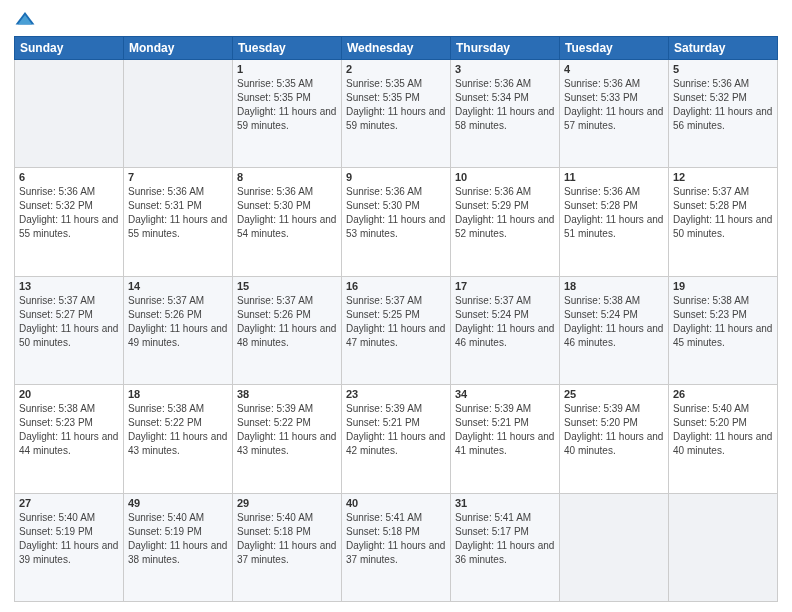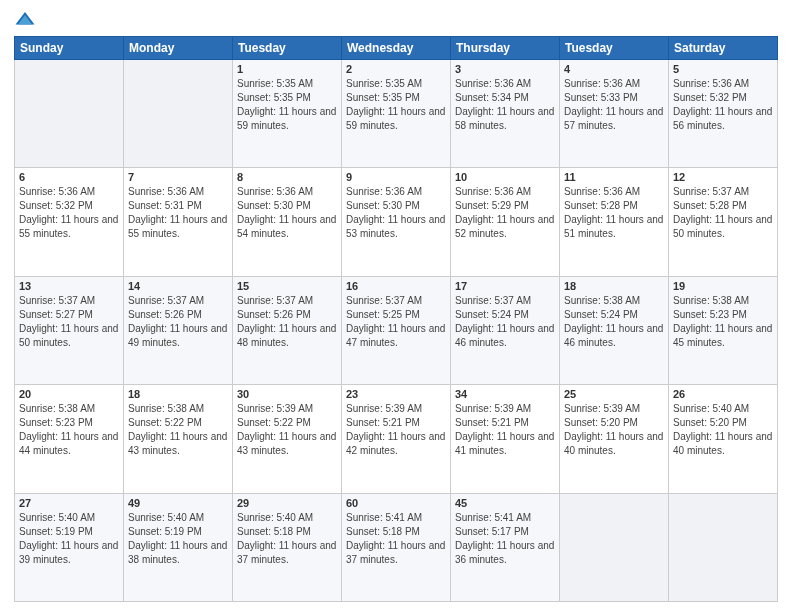--- a/index.html
+++ b/index.html
@@ -217,21 +217,21 @@
         <tr>
           <td>
             <span class="day-number">20</span>
             <div class="day-info">Sunrise: 5:38 AM<br>Sunset: 5:23 PM<br>Daylight: 11 hours and 44 minutes.</div>
           </td>
           <td>
             <span class="day-number">18</span>
             <div class="day-info">Sunrise: 5:38 AM<br>Sunset: 5:22 PM<br>Daylight: 11 hours and 43 minutes.</div>
           </td>
           <td>
-            <span class="day-number">30</span>
+            <span class="day-number">38</span>
             <div class="day-info">Sunrise: 5:39 AM<br>Sunset: 5:22 PM<br>Daylight: 11 hours and 43 minutes.</div>
           </td>
           <td>
             <span class="day-number">23</span>
             <div class="day-info">Sunrise: 5:39 AM<br>Sunset: 5:21 PM<br>Daylight: 11 hours and 42 minutes.</div>
           </td>
           <td>
             <span class="day-number">34</span>
             <div class="day-info">Sunrise: 5:39 AM<br>Sunset: 5:21 PM<br>Daylight: 11 hours and 41 minutes.</div>
           </td>
@@ -251,25 +251,25 @@
           </td>
           <td>
             <span class="day-number">49</span>
             <div class="day-info">Sunrise: 5:40 AM<br>Sunset: 5:19 PM<br>Daylight: 11 hours and 38 minutes.</div>
           </td>
           <td>
             <span class="day-number">29</span>
             <div class="day-info">Sunrise: 5:40 AM<br>Sunset: 5:18 PM<br>Daylight: 11 hours and 37 minutes.</div>
           </td>
           <td>
-            <span class="day-number">60</span>
+            <span class="day-number">40</span>
             <div class="day-info">Sunrise: 5:41 AM<br>Sunset: 5:18 PM<br>Daylight: 11 hours and 37 minutes.</div>
           </td>
           <td>
-            <span class="day-number">45</span>
+            <span class="day-number">31</span>
             <div class="day-info">Sunrise: 5:41 AM<br>Sunset: 5:17 PM<br>Daylight: 11 hours and 36 minutes.</div>
           </td>
           <td class="empty-cell"></td>
           <td class="empty-cell"></td>
         </tr>
       </tbody>
   </table>
 </div>
 
 </body></html>

